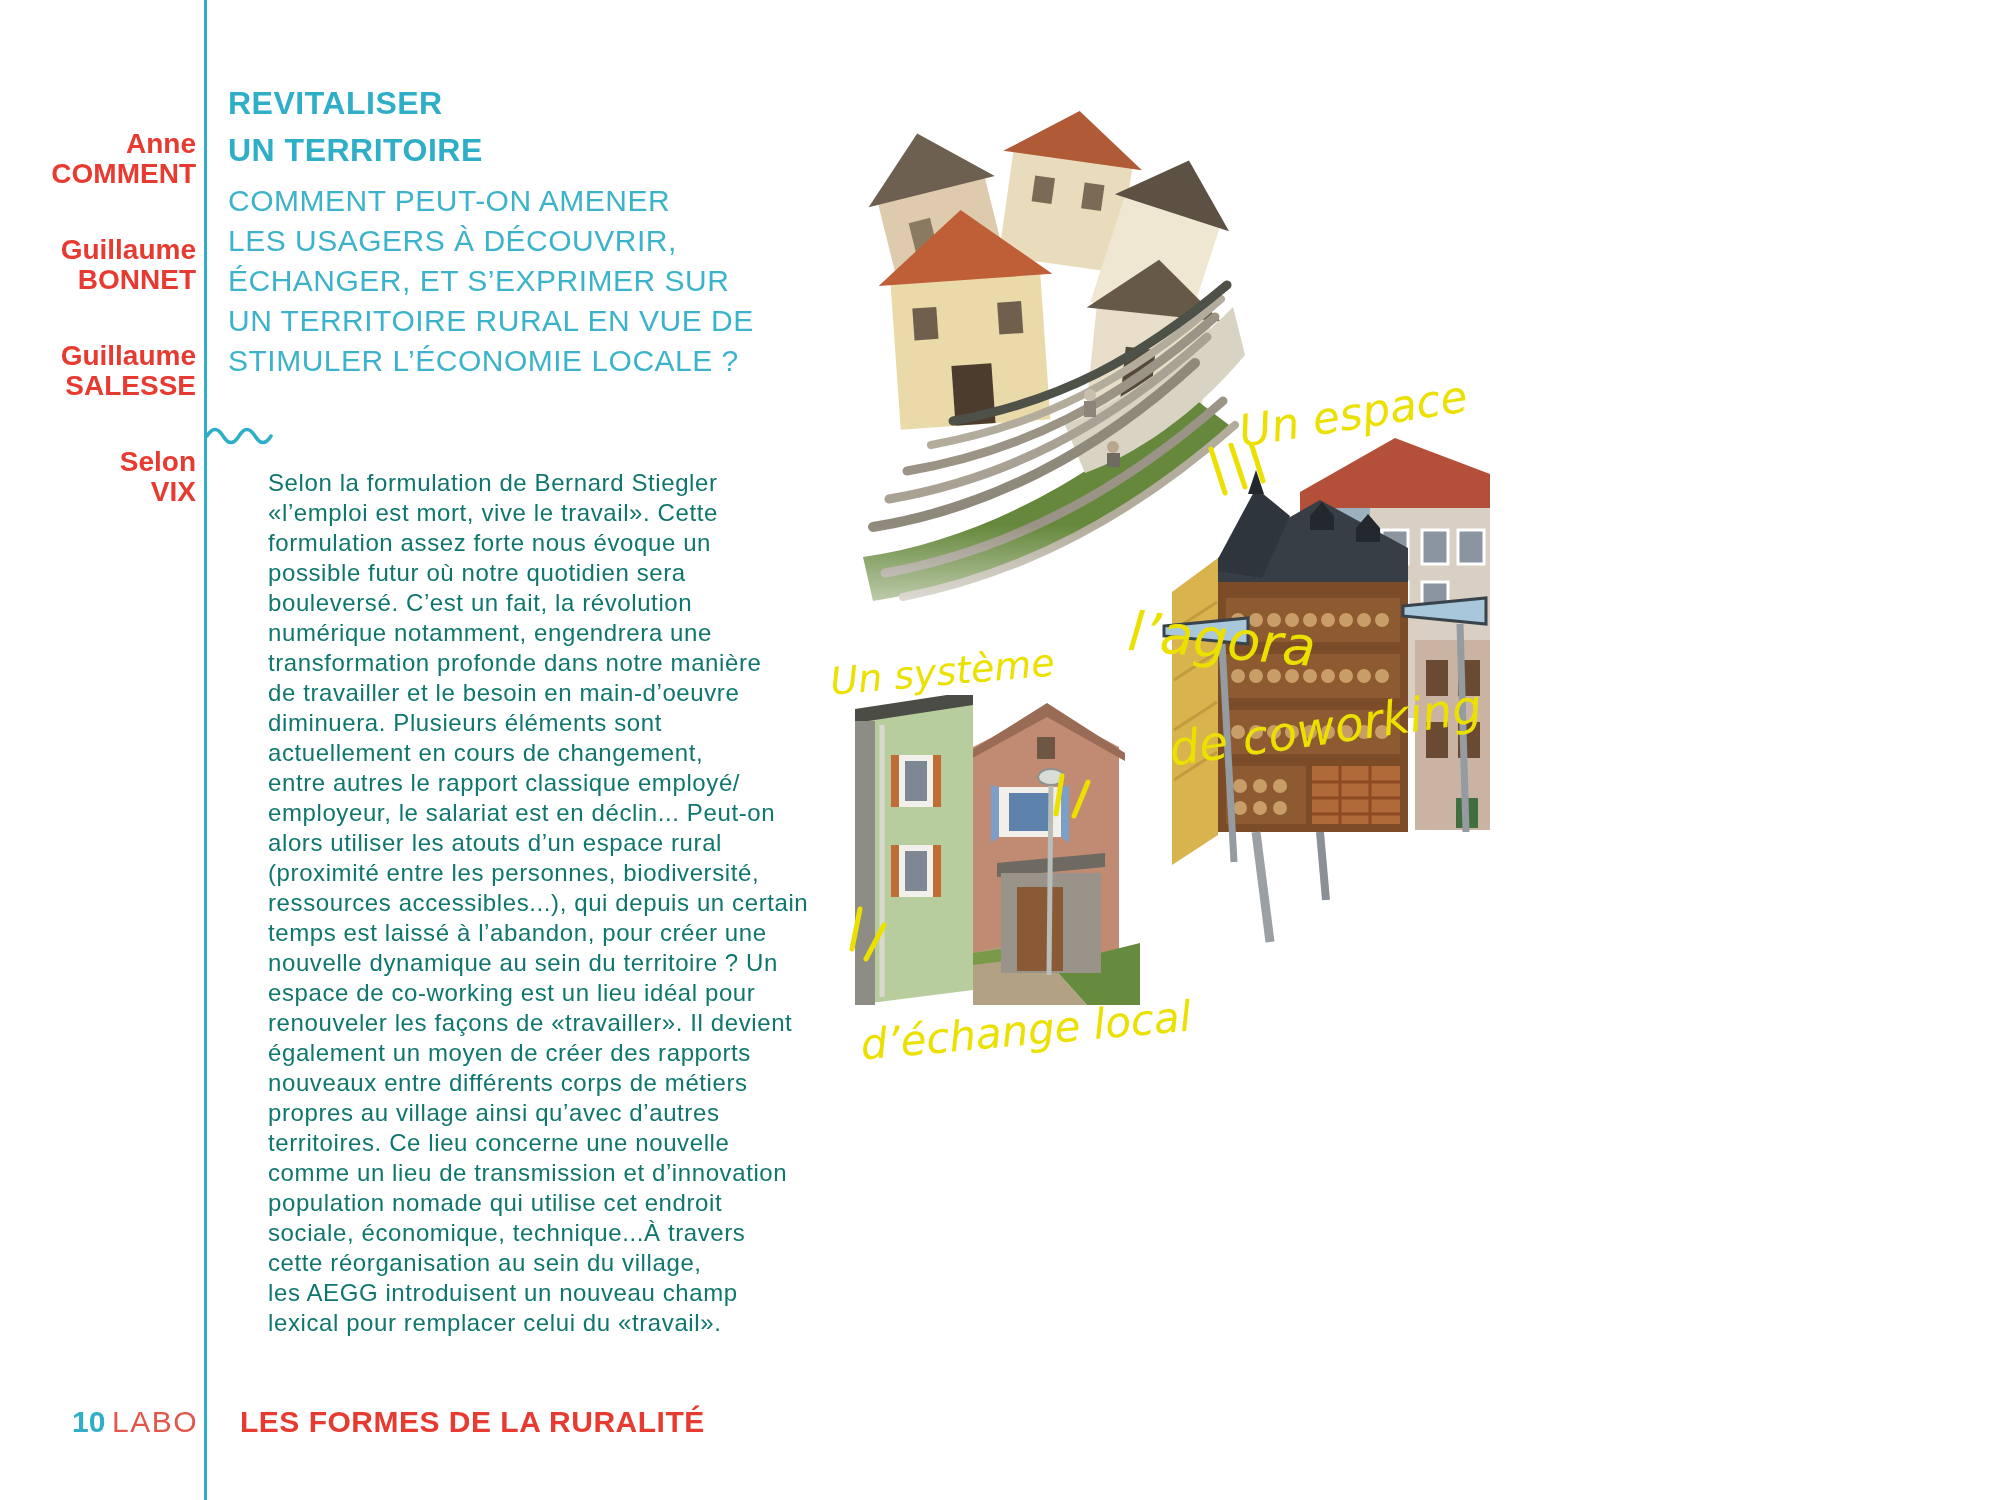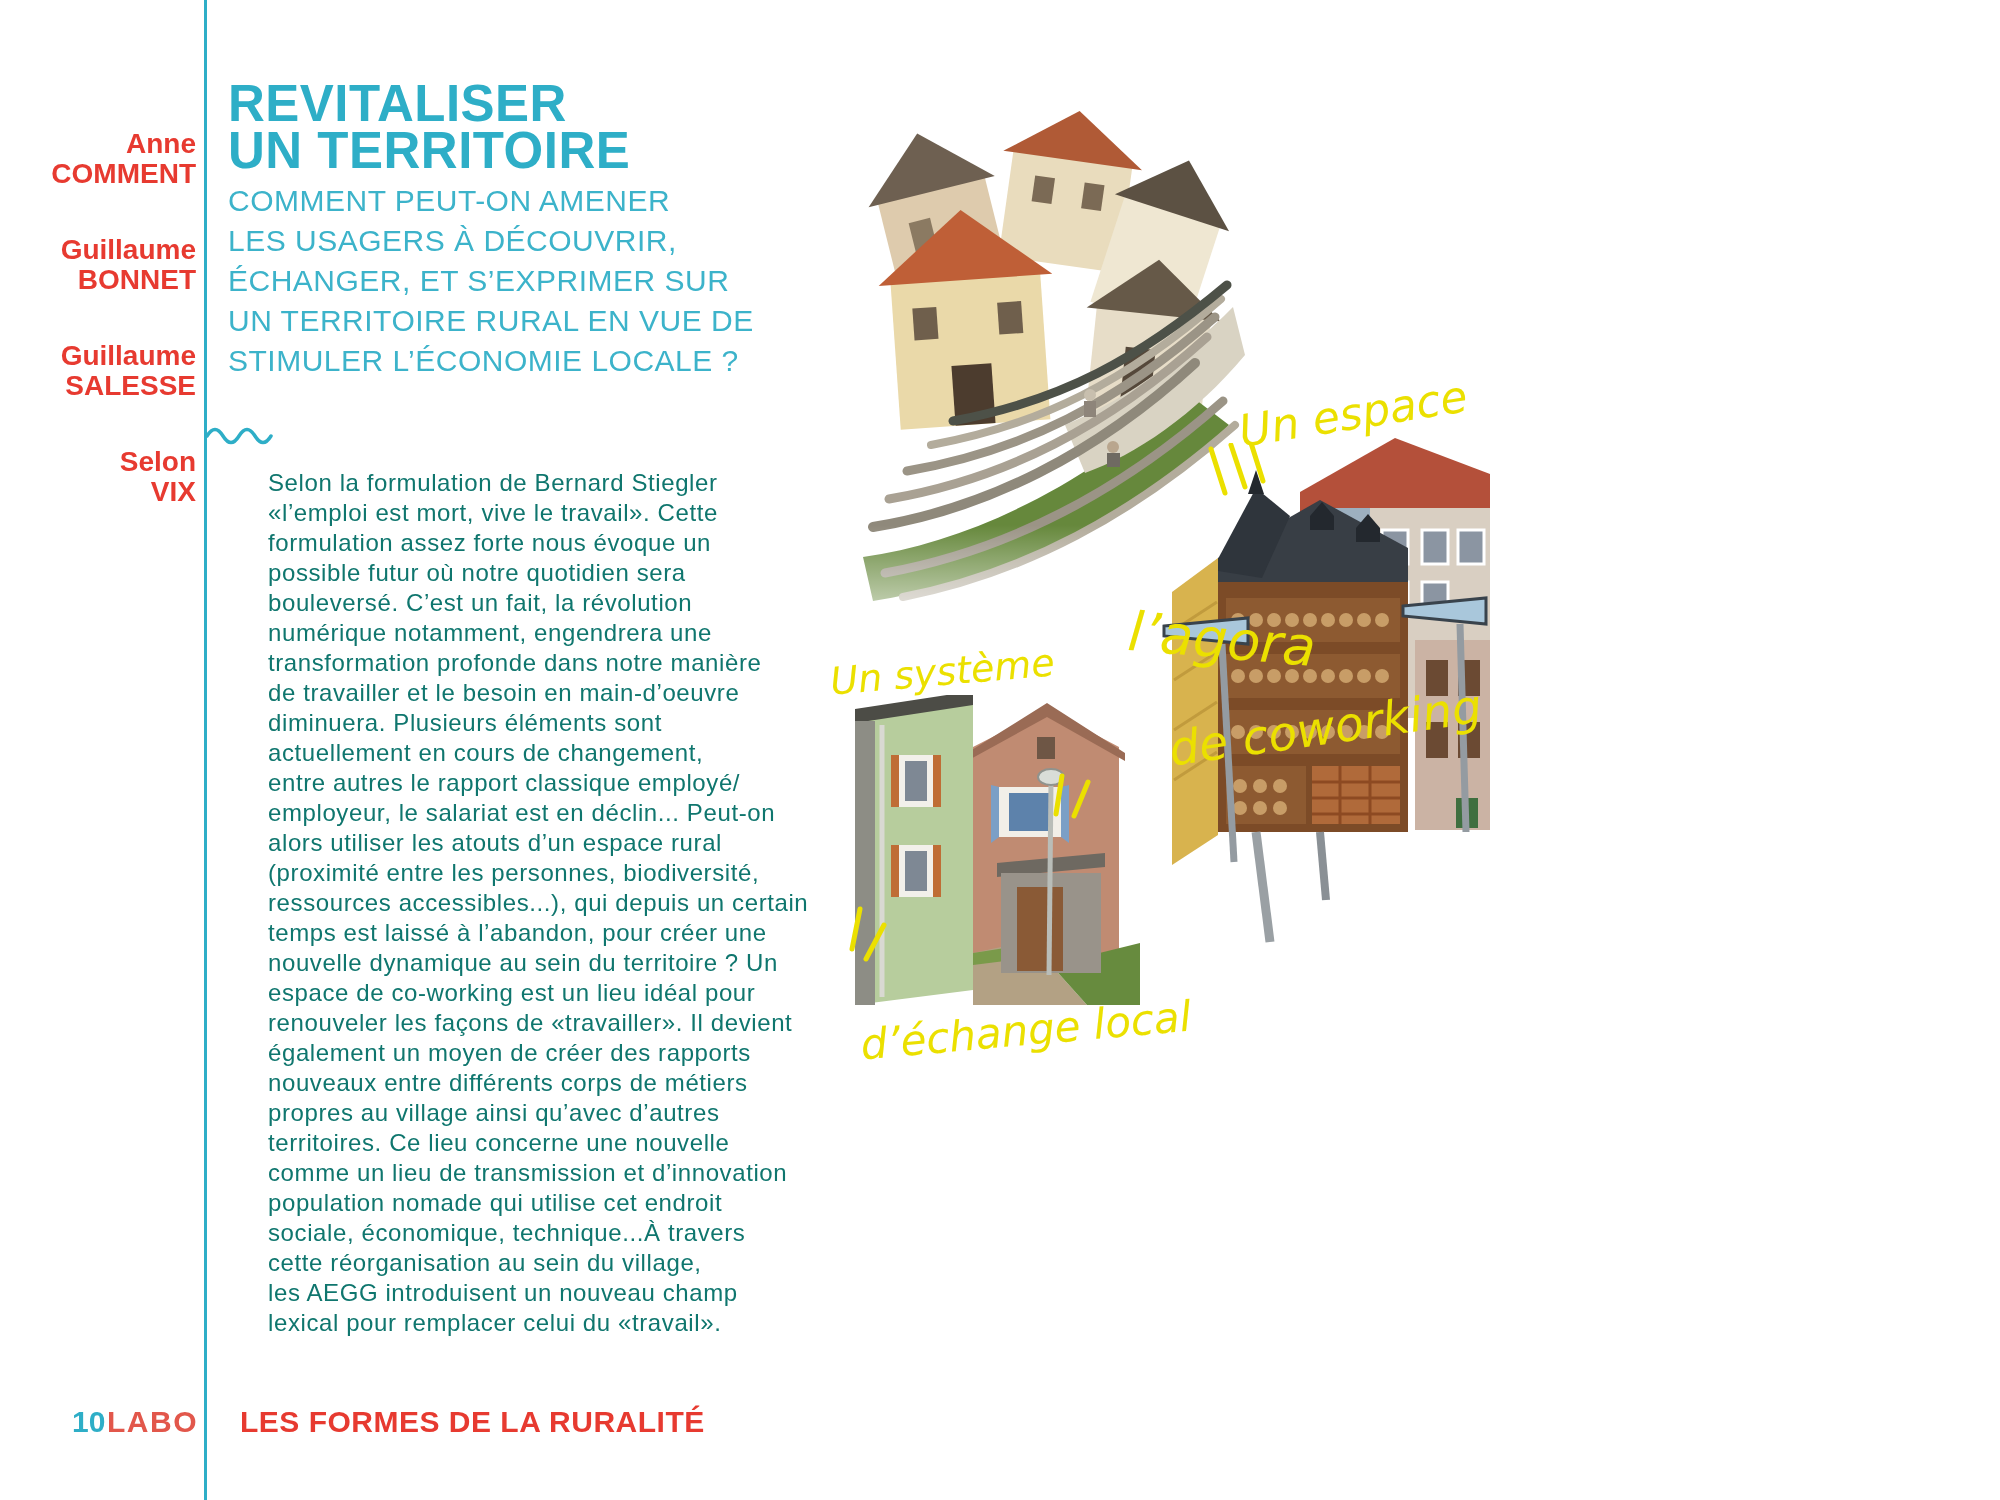--- a/index.html
+++ b/index.html
@@ -7,32 +7,32 @@
     position:relative; width:2000px; height:1500px; background:#ffffff;
     font-family:"Liberation Sans","DejaVu Sans",sans-serif; overflow:hidden;
   }
   .vline { position:absolute; left:204px; top:0; width:3px; height:1500px; background:#2eaec7; }
 
   .authors { position:absolute; left:0; top:97px; width:196px; text-align:right;
              color:#e73a30; font-weight:700; font-size:28px; line-height:30px; }
   .author { margin-bottom:46px;margin-top:32px; }
 
   .title { position:absolute; left:228px; top:80px; color:#2eaec7; font-weight:700;
-           font-size:51px; line-height:47px; letter-spacing:0.5px; }
+           font-size:32px; line-height:47px; letter-spacing:0.5px; }
   .subtitle { position:absolute; left:228px; top:181px; color:#3cb3ca;
               font-size:30px; line-height:40px; letter-spacing:0.5px; font-weight:400; }
   .subtitle > div, .body-text > div { white-space:nowrap; }
   .squiggle { position:absolute; left:204px; top:424px; }
 
   .body-text { position:absolute; left:228px; top:468px; color:#0f766e;
                font-size:24px; line-height:30px; letter-spacing:0.6px;margin-left:40px; }
 
   .footer-page  { position:absolute; left:72px;  top:1405px; color:#2eaec7; font-weight:700; font-size:30px; }
   .footer-labo  { position:absolute; left:0;     top:1405px; width:198px; text-align:right;
-                  color:#e2574b; font-size:30px; letter-spacing:1.5px; font-weight:700; }
+                  color:#e2574b; font-size:30px; letter-spacing:1.5px; font-weight:400; }
   .footer-title { position:absolute; left:216px; top:1405px; color:#e73a30; font-weight:700;
                   font-size:30px; letter-spacing:0.5px;margin-left:24px; }
 
   .collage { position:absolute; }
   .col-agora  { left:855px;  top:95px;  width:390px; height:565px; }
   .col-cowork { left:1160px; top:430px; width:330px; height:520px; }
   .col-street { left:855px;  top:695px; width:285px; height:310px; }
 
   .ann { position:absolute; color:#ebe000; font-style:italic; white-space:nowrap;
          font-family:"DejaVu Sans",sans-serif; font-weight:400; }

